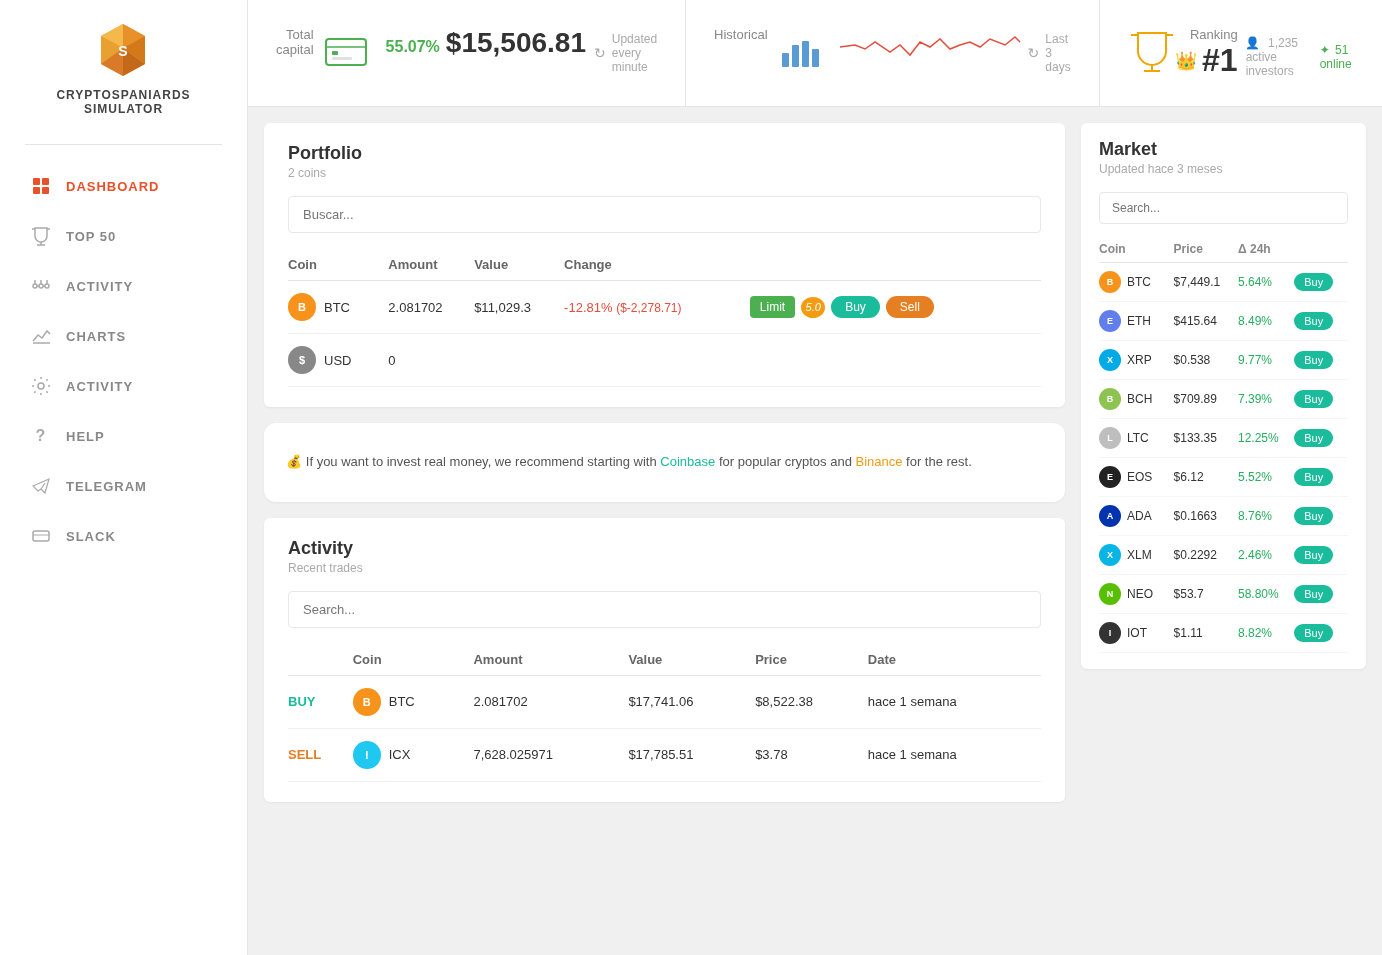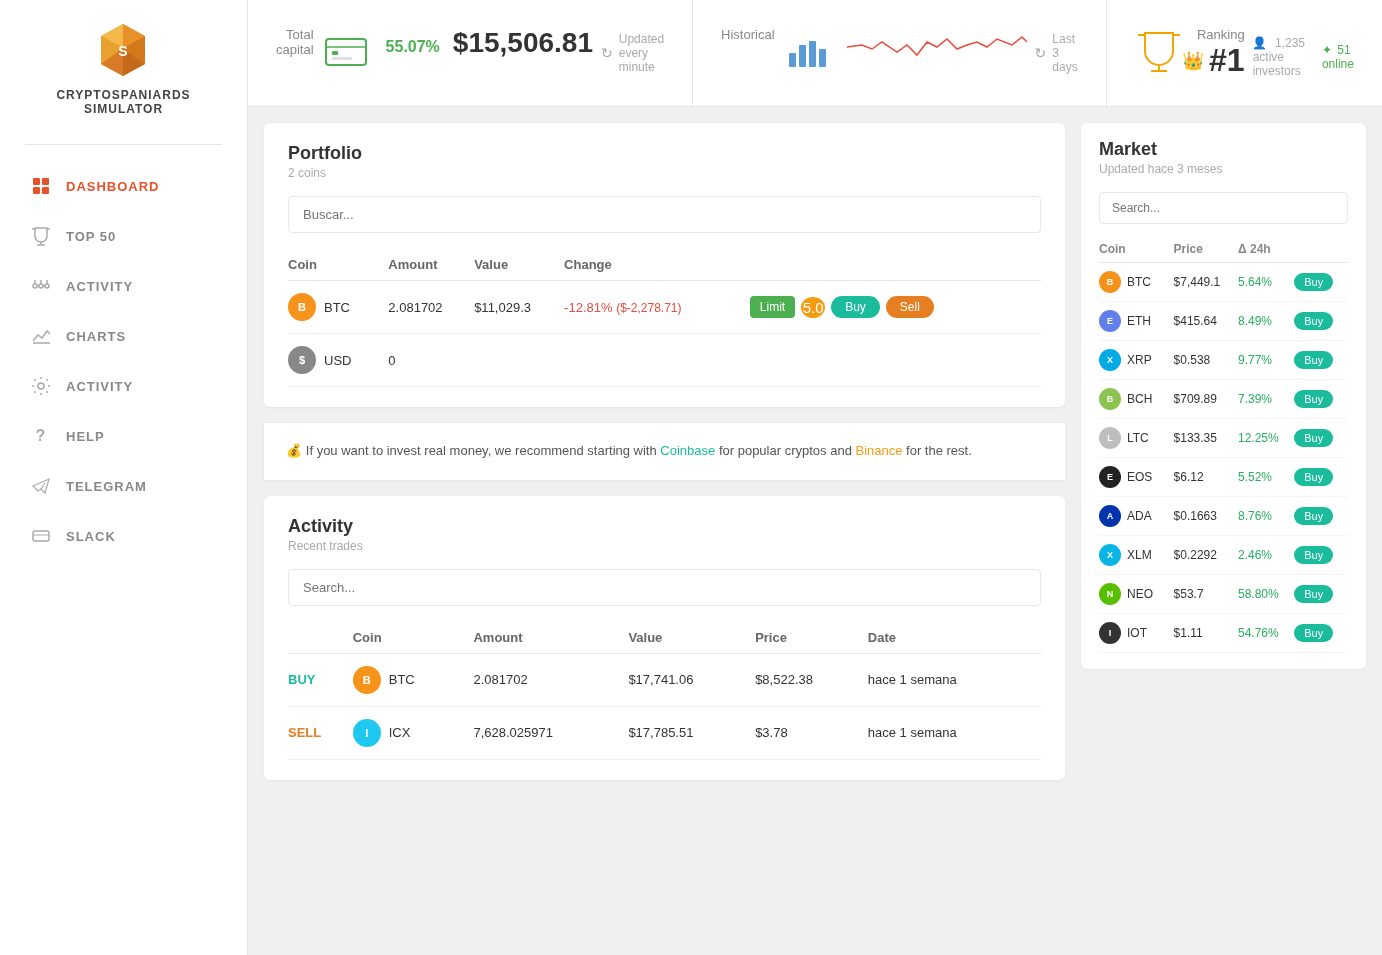--- a/index.html
+++ b/index.html
@@ -106,21 +106,21 @@
       flex-shrink: 0;
     }
     .stat-label {
       font-size: 13px;
       color: #888;
       text-align: right;
     }
     .stat-main {
       display: flex;
       align-items: baseline;
-      gap: 13px;
+      gap: 6px;
     }
     .stat-pct {
       color: #4caf50;
       font-size: 16px;
       font-weight: 600;
     }
     .stat-value {
       font-size: 28px;
       font-weight: 700;
       color: #333;
@@ -269,25 +269,26 @@
       font-size: 12px;
       cursor: pointer;
     }
     .btn-count {
       background: #f39c12;
       color: #fff;
       border: none;
       border-radius: 50%;
       width: 24px;
       height: 21px;
-      font-size: 15px;
+      font-size: 11px;
       cursor: pointer;
       display: flex;
       align-items: center;
       justify-content: center;
+      font-style: italic;
     }
     .btn-buy {
       background: #1abc9c;
       color: #fff;
       border: none;
       border-radius: 14px;
       padding: 4px 14px;
       font-size: 12px;
       cursor: pointer;
     }
@@ -297,22 +298,22 @@
       border: none;
       border-radius: 14px;
       padding: 4px 14px;
       font-size: 12px;
       cursor: pointer;
     }
 
     
     .info-banner {
       background: #fff;
-      border-radius: 0;
-      padding: 18px 22px;
+      border-radius: 12px;
+      padding: 29px 22px;
       font-size: 13px;
       color: #555;
       line-height: 1.6;
       box-shadow: 0 1px 3px rgba(0,0,0,0.05);
     }
     .link-coinbase { color: #1abc9c; text-decoration: none; }
     .link-binance { color: #f39c12; text-decoration: none; }
 
     
     .activity-table th { font-size: 13px; }
@@ -799,21 +800,21 @@
     <td><button class="market-buy-btn">Buy</button></td>
   </tr>
               <tr>
     <td>
                   <div class="market-coin-cell">
                     <span class="market-coin-badge badge-iot">I</span>
                     <span>IOT</span>
                   </div>
                 </td>
     <td>$1.11</td>
-    <td style="color:#27ae60;">54.76%</td>
+    <td style="color:#27ae60;">8.82%</td>
     <td><button class="market-buy-btn">Buy</button></td>
   </tr>
             </tbody>
         </table>
       </div>
     </div>
   </div>
 </div>
 
 </body></html>

